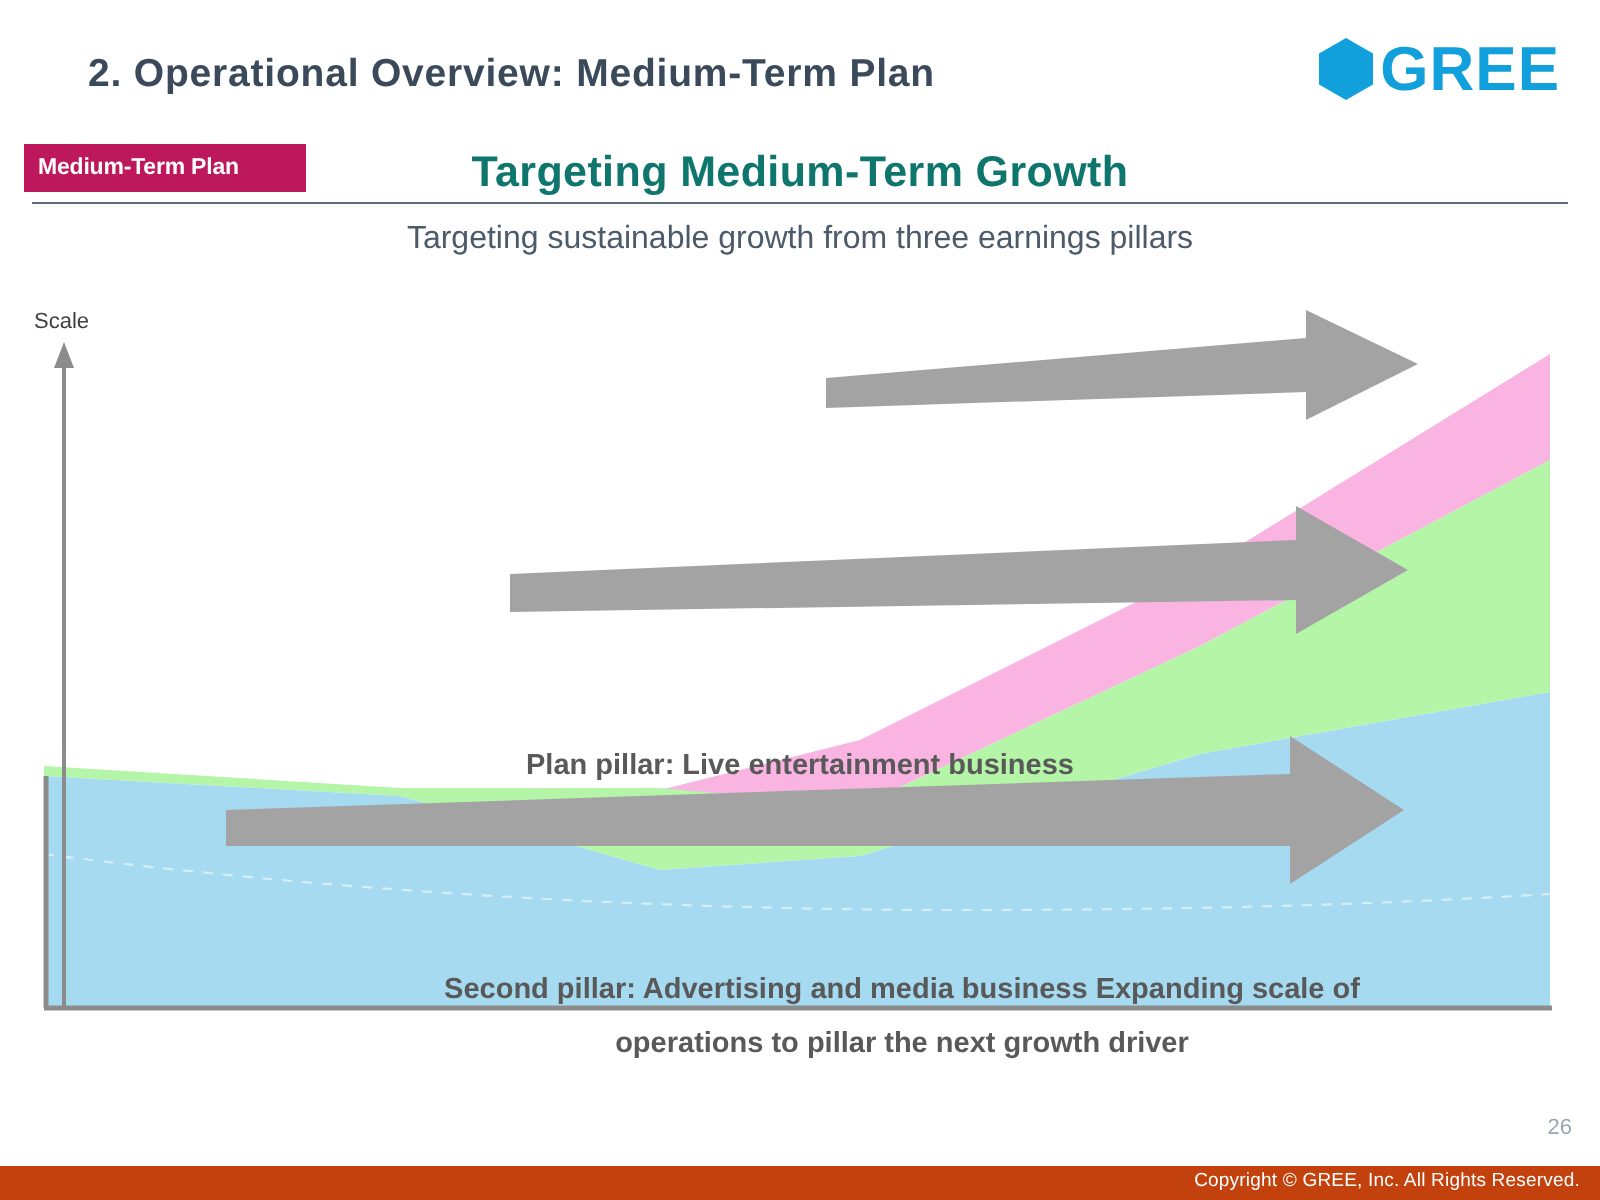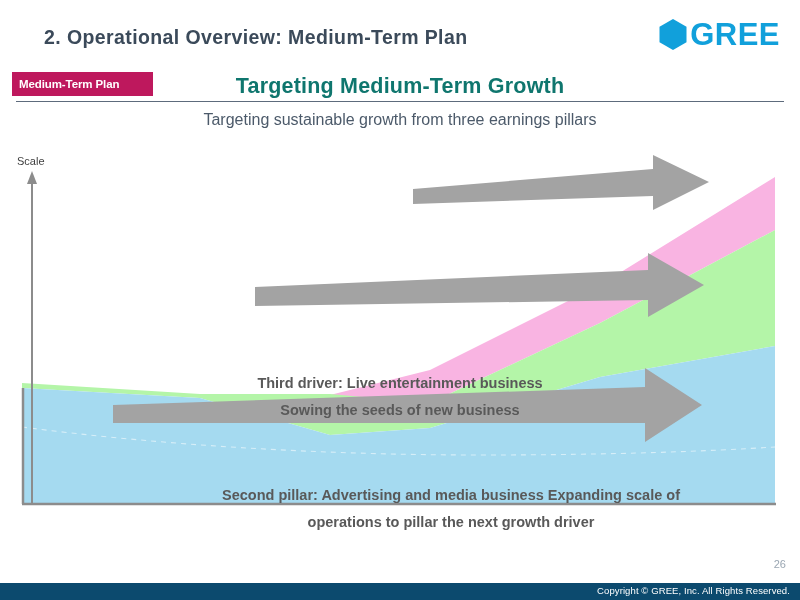--- a/index.html
+++ b/index.html
@@ -126,21 +126,21 @@
   .page-number {
     position: absolute;
     right: 14px; bottom: 30px;
     font-size: 11px;
     color: #9aa6b2;
   }
   .footer-bar {
     position: absolute;
     left: 0; bottom: 0;
     width: 800px; height: 17px;
-    background: #0c4a6e;
+    background: #c2410c;
   }
   .footer-copy {
     position: absolute;
     right: 10px; top: 2px;
     font-size: 9.5px;
     color: #ffffff;
     letter-spacing: 0.1px;
   }
 </style>
 </head>
@@ -189,22 +189,21 @@
     <polygon points="32,16 37,29 27,29" fill="#8c8c8c"></polygon>
 
     <polygon fill="#a3a3a3" points="413,34 653,14 653,0 709,27 653,55 653,41 413,49"></polygon>
 
     <polygon fill="#a3a3a3" points="255,132 648,115 648,98 704,130 648,162 648,145 255,151"></polygon>
 
     <polygon fill="#a3a3a3" points="113,250 645,232 645,213 702,250 645,287 645,268 113,268"></polygon>
   </svg>
 
   <div class="pillar-caption cap-third">
-    <div>Third driver: Live entertainment business</div>
-    <div>Sowing the seeds of new business</div>
+    <div>Plan pillar: Live entertainment business</div>
   </div>
 
   <div class="pillar-caption cap-second">
     <div>Second pillar: Advertising and media business Expanding scale of</div>
     <div>operations to pillar the next growth driver</div>
   </div>
 
   <div class="pillar-caption cap-first">
     <div>First pillar: Game business</div>
 

